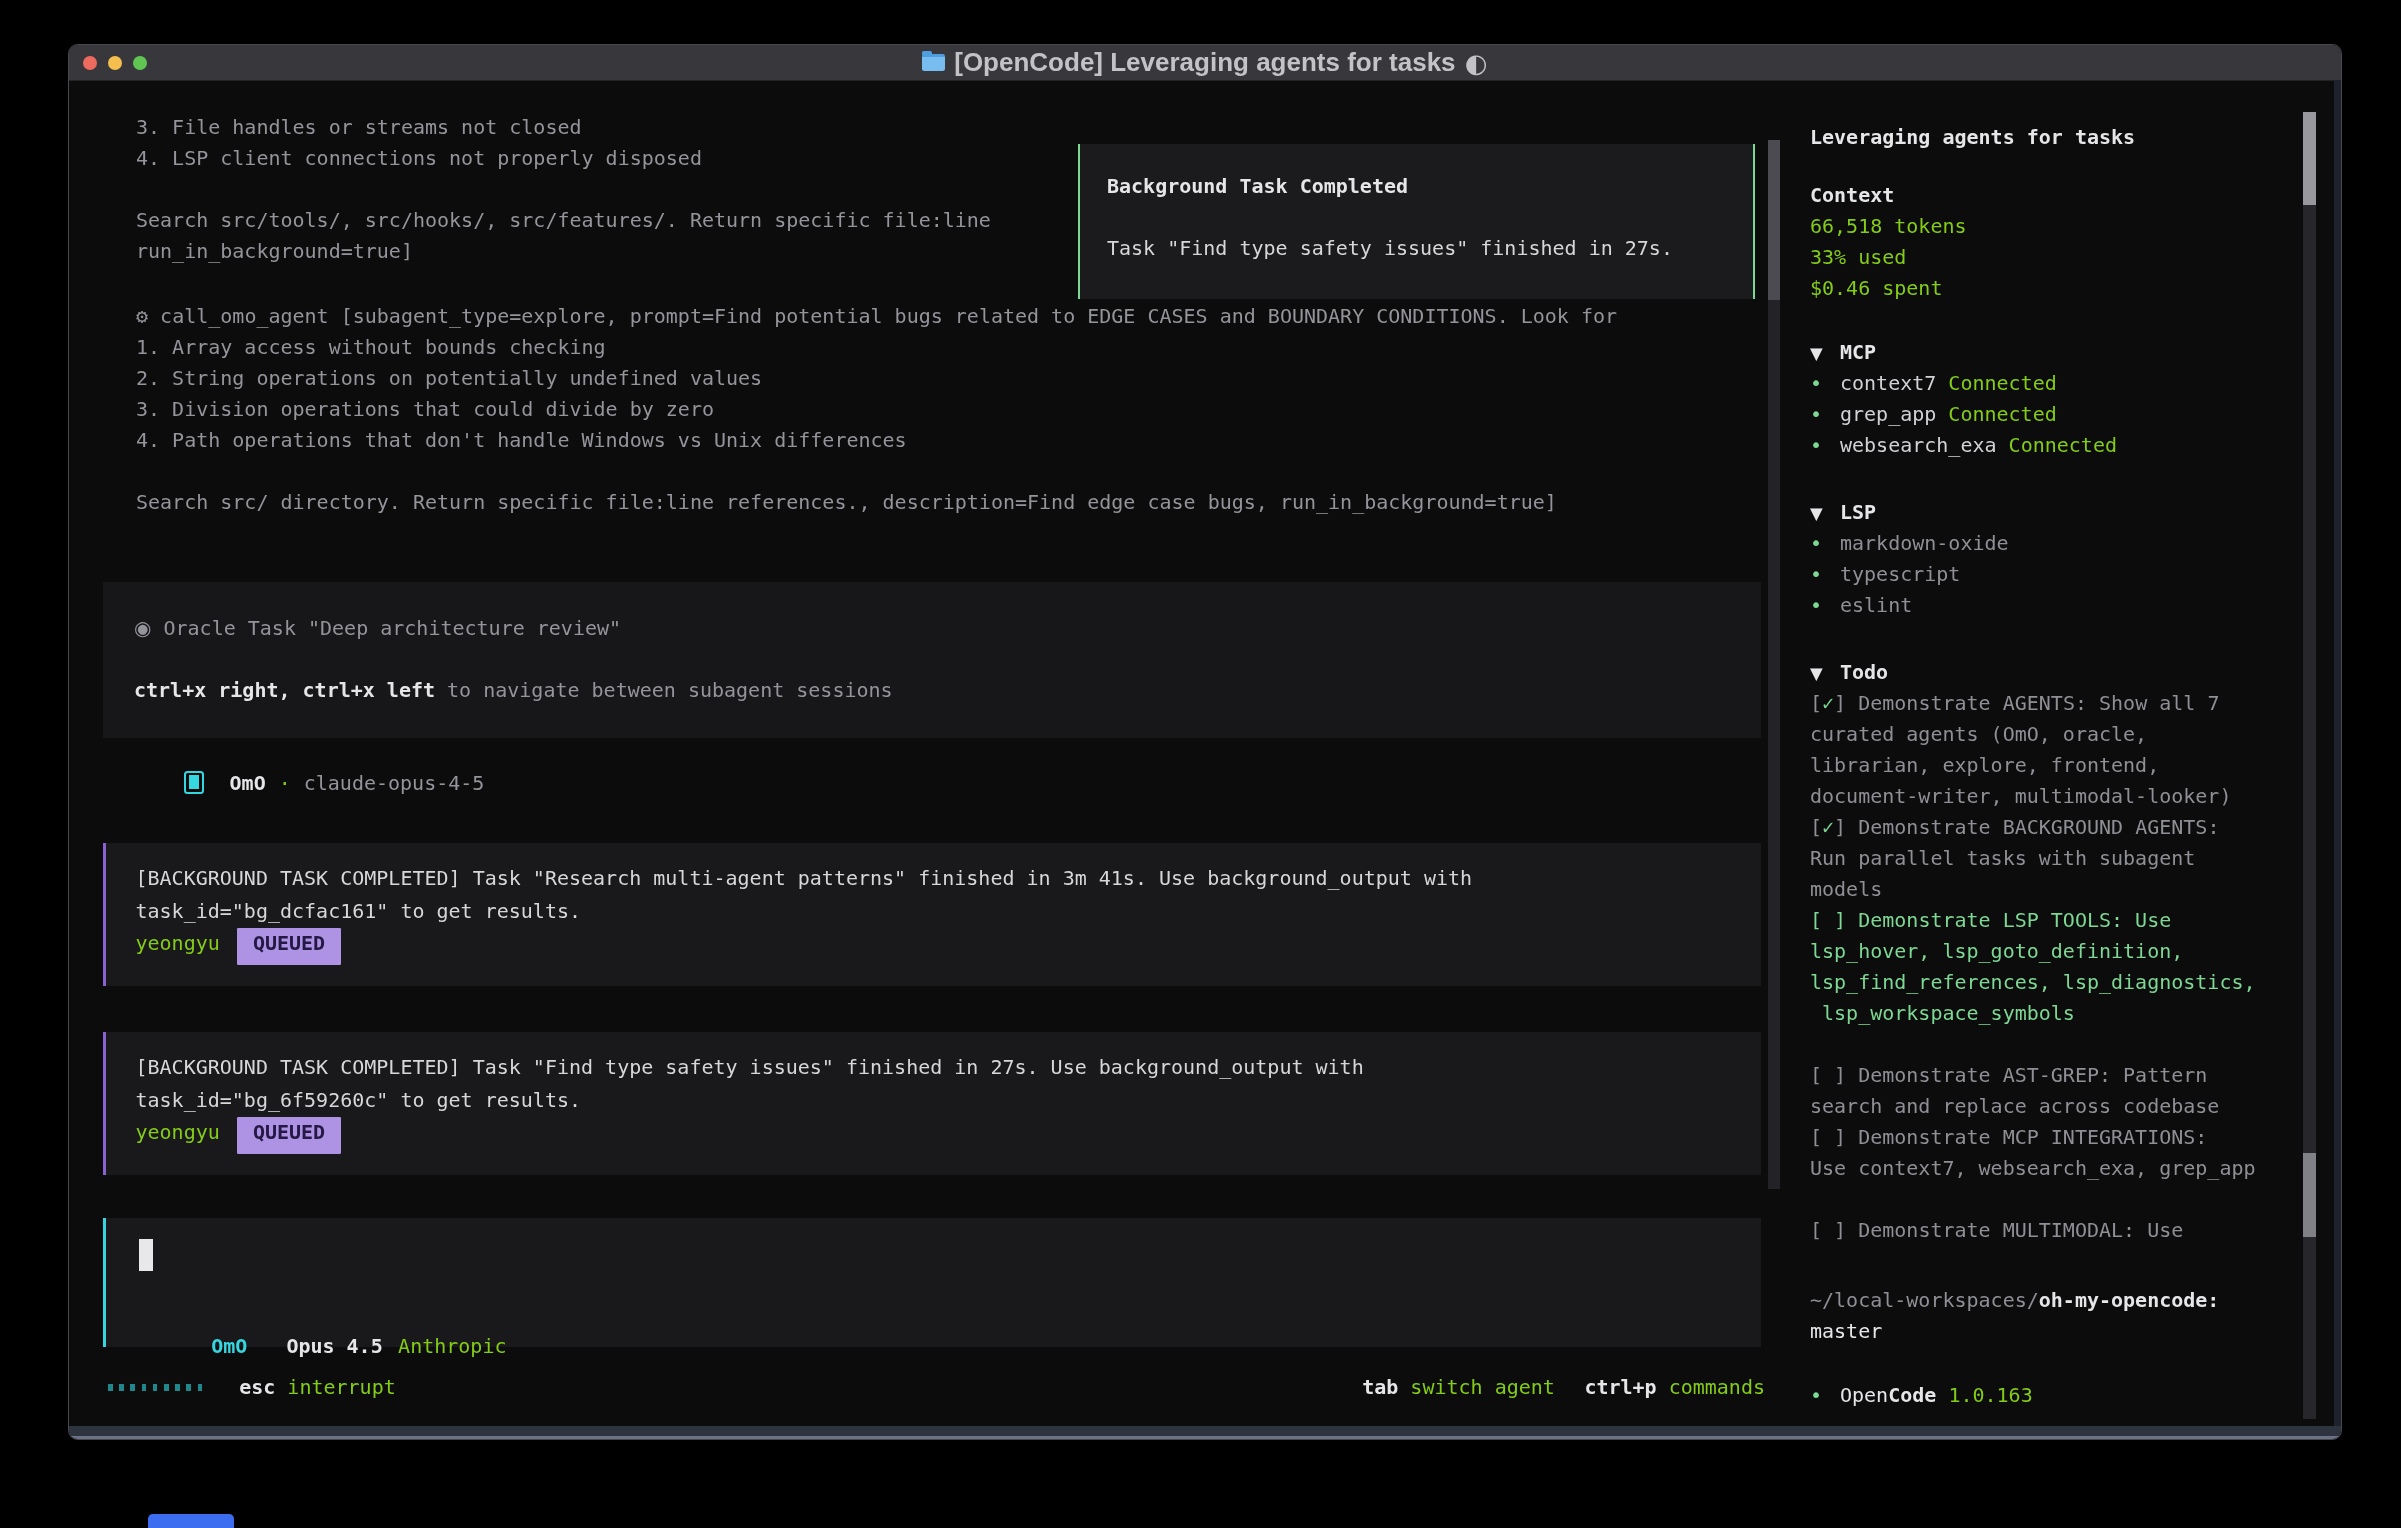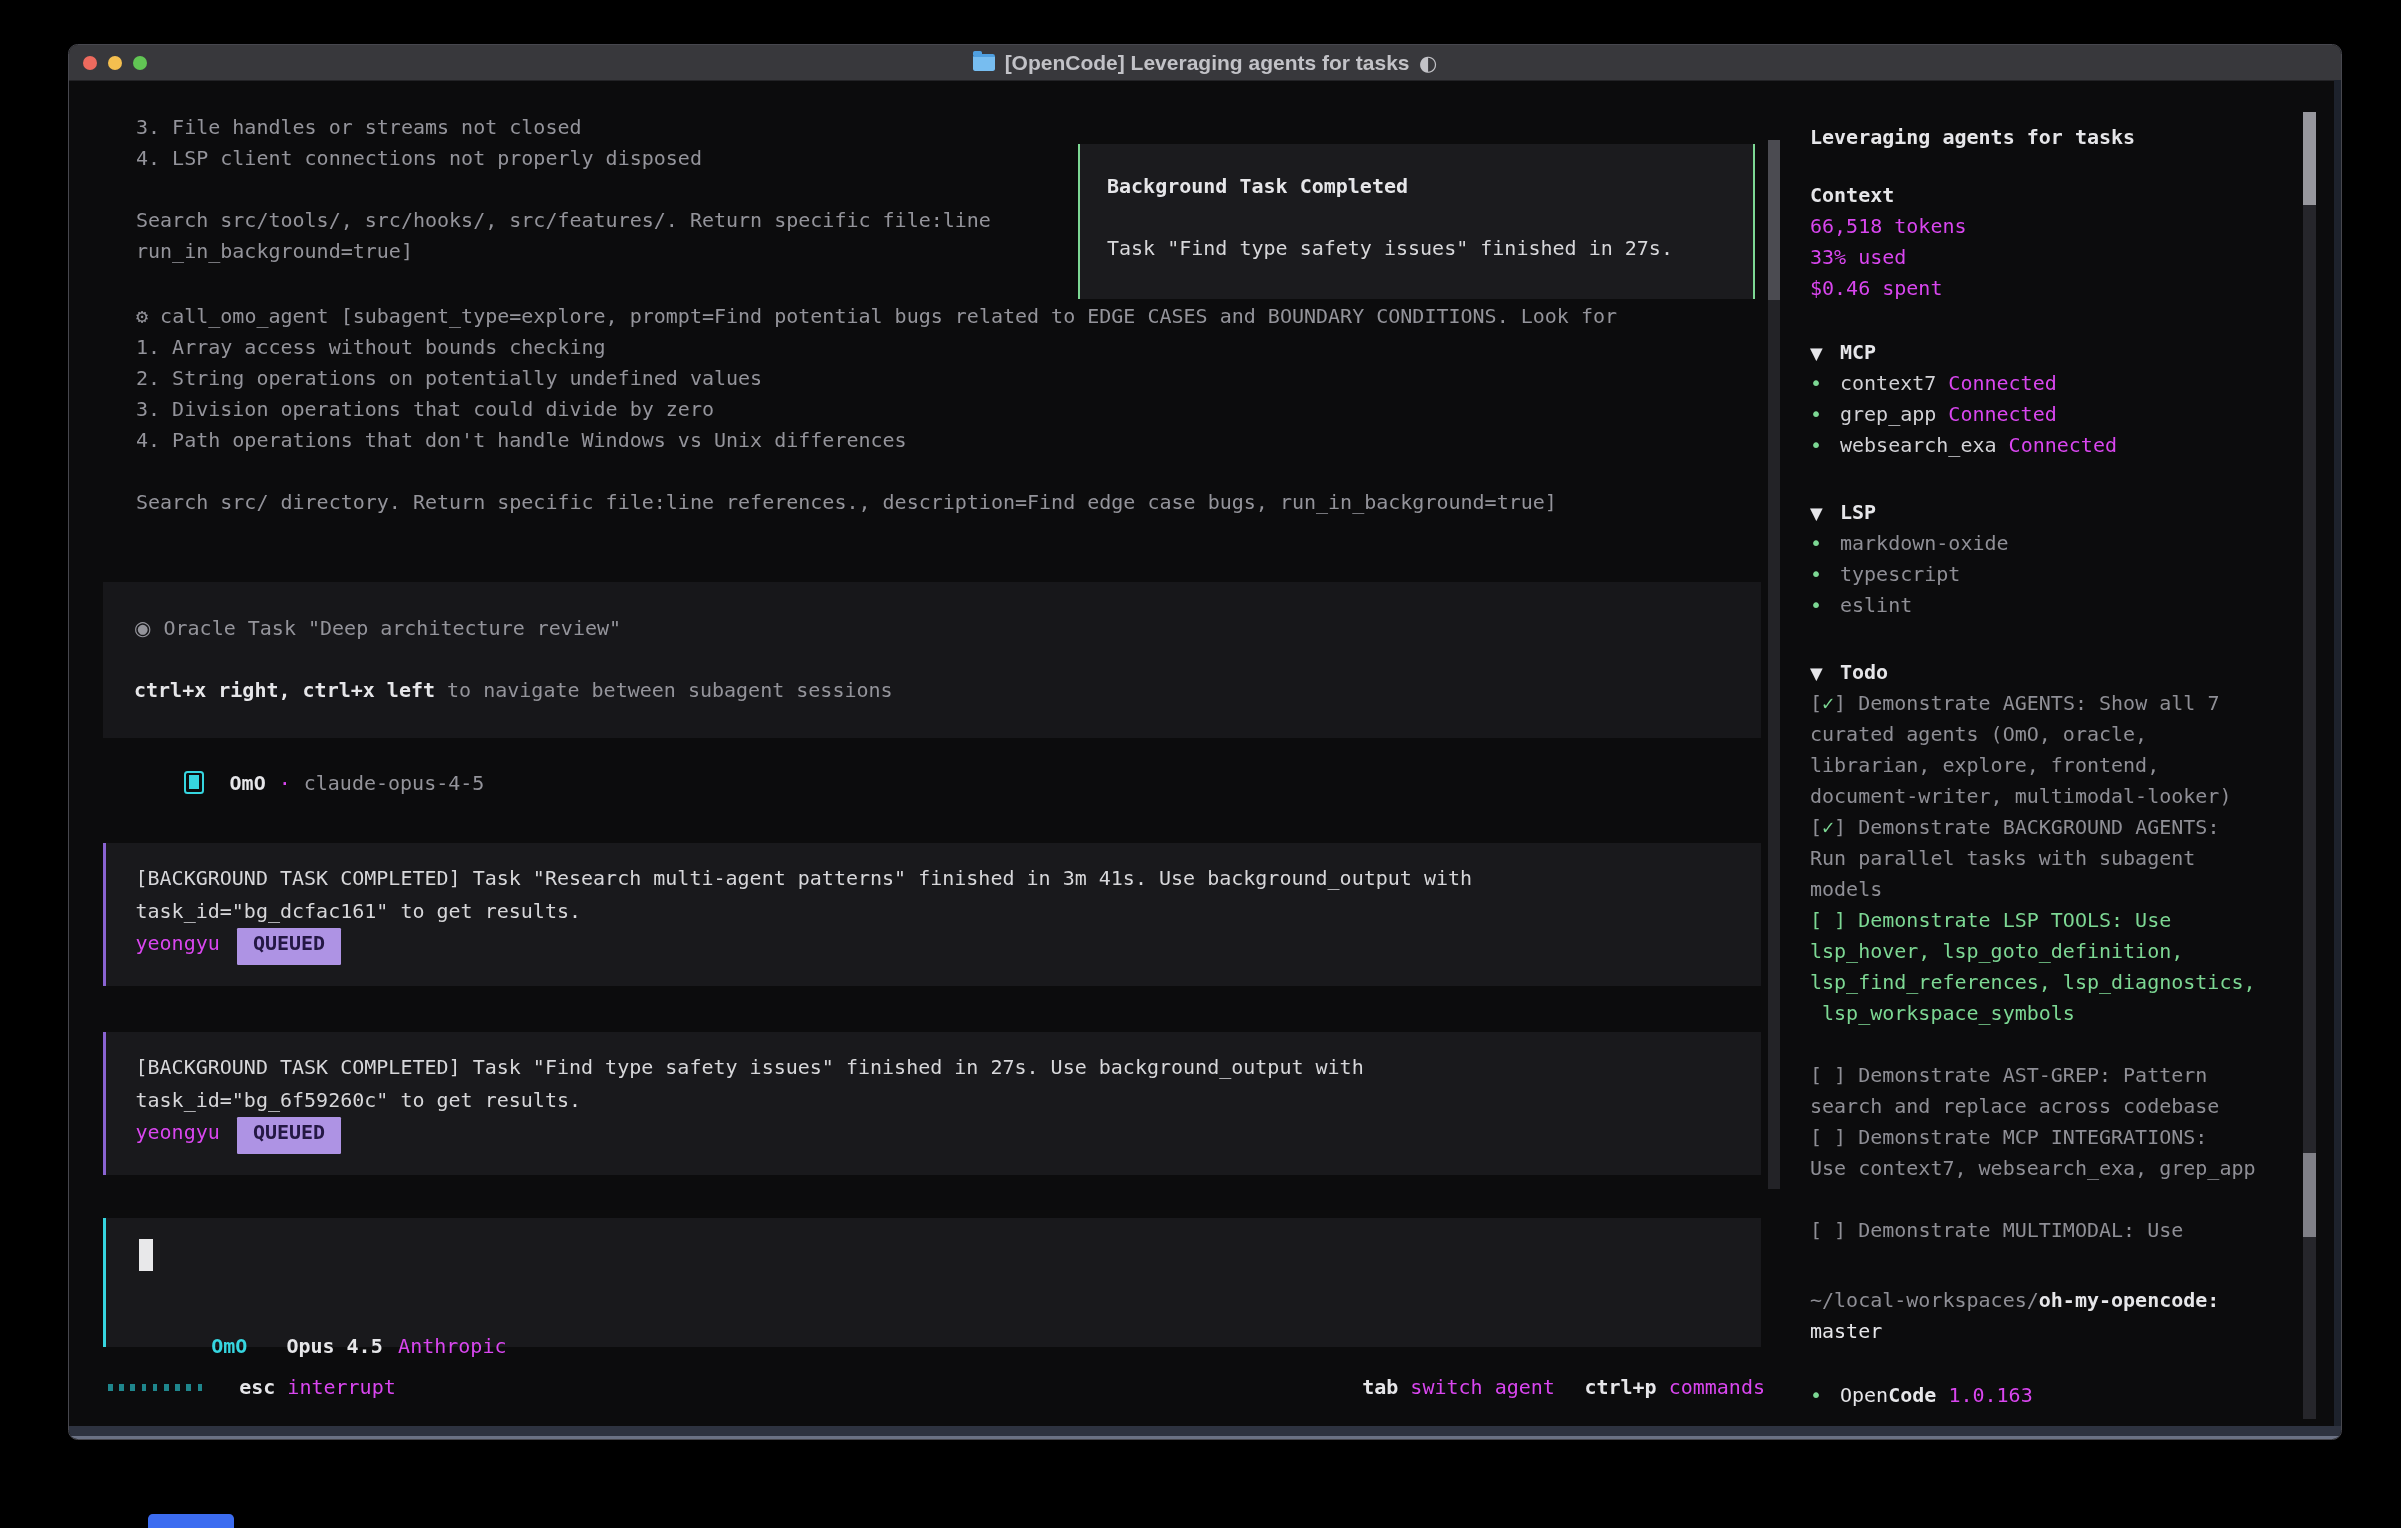--- a/index.html
+++ b/index.html
@@ -18,37 +18,37 @@
     position:absolute;left:0;top:0;right:0;height:35px;background:#38383c;
     display:flex;align-items:center;justify-content:center;
     border-bottom:0.6px solid #232326;
   }
   .lights{position:absolute;left:14px;top:0;height:35px;display:flex;align-items:center;gap:11.2px;}
   .light{width:14px;height:14px;border-radius:50%;}
   .light.red{background:#ed6a5e;}
   .light.yellow{background:#f5bf4f;}
   .light.green{background:#61c554;}
   .titletext{
-    font-family:"Liberation Sans",sans-serif;font-weight:bold;font-size:21px;
+    font-family:"Liberation Sans",sans-serif;font-weight:bold;font-size:26px;
     color:#c2c2c7;display:flex;align-items:center;gap:9.5px;
   }
   .folder{position:relative;width:22.5px;height:16.5px;background:#4f9fe0;border-radius:2.4px;}
   .folder:before{content:"";position:absolute;left:0;top:-3.5px;width:9.5px;height:4.7px;background:#4f9fe0;border-radius:1.8px 1.8px 0 0;}
   .folder:after{content:"";position:absolute;left:0;top:2.4px;right:0;bottom:0;background:#77bdf0;border-radius:0 0 2.4px 2.4px;}
   .footerbar{
     position:absolute;left:0;right:0;bottom:0;height:13px;
     background:linear-gradient(#2e3340 0,#2e3340 10px,#6b7285 10px,#6b7285 13px);
   }
   .rightband{position:absolute;right:0;top:35px;bottom:13px;width:7px;background:#1d222c;}
 
   
   .line{height:31px;line-height:31px;font-size:20px;color:#94949b;white-space:pre;}
   .bright{color:#e6e6e9;font-weight:bold;}
   .task-text{color:#d7d7da;}
-  .dim{color:#d946ef;}
+  .dim{color:#84cc16;}
   .grn{color:#7dd894;}
   .teal{color:#36d6e0;}
   .abs{position:absolute;}
 
   
   .notif{
     position:absolute;left:1009px;top:99px;width:677px;height:155px;box-sizing:border-box;
     background:#1b1b1e;border-left:2.4px solid #7dd894;border-right:2.4px solid #7dd894;
     padding:26.6px 27px;
   }

